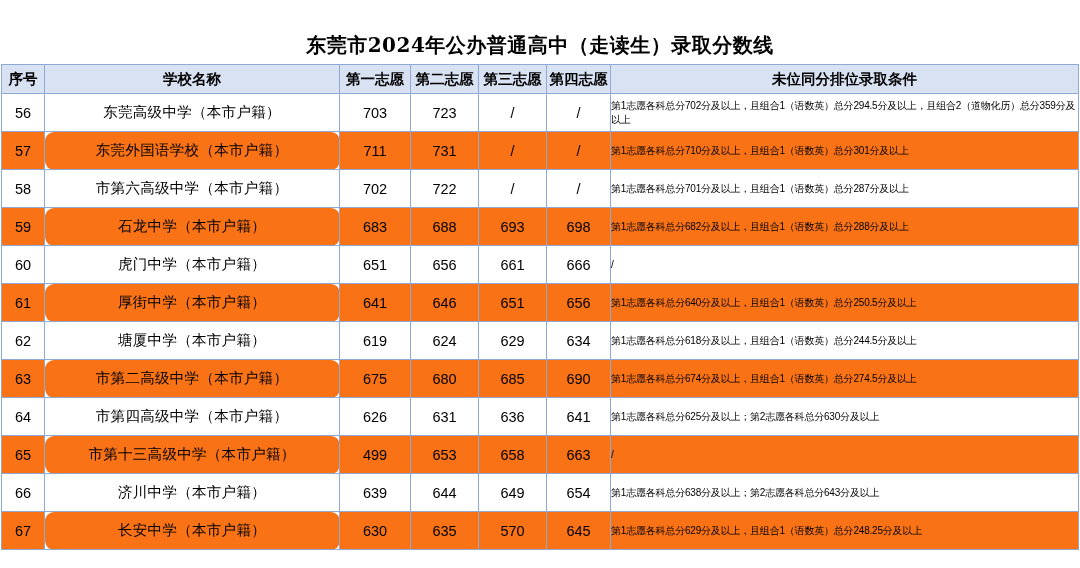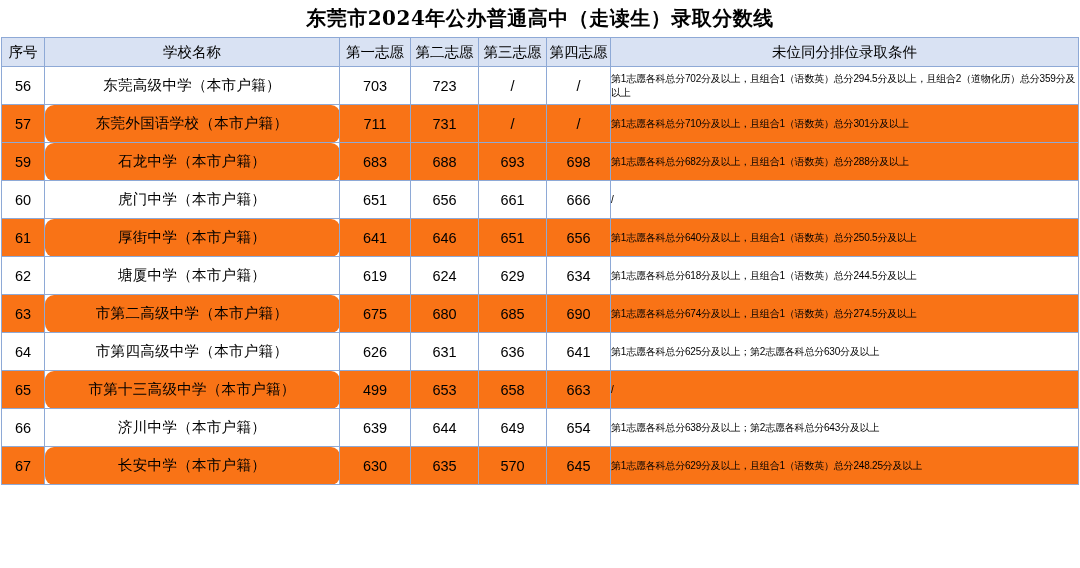--- a/index.html
+++ b/index.html
@@ -21,35 +21,36 @@
     box-sizing: border-box;
   }
   .title {
     text-align: center;
     font-weight: bold;
     font-size: 20px;
     font-family: "DejaVu Serif", "Liberation Serif", serif;
     letter-spacing: 0.5px;
     padding: 6px 0 7px 0;
     line-height: 1.2;
+    margin-top: 27px;
   }
   table.grid {
     border-collapse: collapse;
     width: 1077px;
     margin: 0 0 0 1px;
     table-layout: fixed;
   }
   table.grid th, table.grid td {
     border: 1px solid #8ea9d6;
     padding: 0;
     vertical-align: middle;
   }
   thead th {
     background: #d9e2f3;
-    font-weight: normal;
+    font-weight: bold;
     font-size: 14.5px;
     height: 28px;
     text-align: center;
     font-family: "Liberation Sans", "DejaVu Sans", sans-serif;
   }
   tbody td {
     height: 37px;
     font-size: 14px;
     text-align: center;
   }
@@ -124,20 +125,29 @@
       </tr>
       <tr class="alt">
         <td class="idx">57</td>
         <td class="school">东莞外国语学校（本市户籍）</td>
         <td class="num">711</td>
         <td class="num">731</td>
         <td class="num">/</td>
         <td class="num">/</td>
         <td class="cond">第1志愿各科总分710分及以上，且组合1（语数英）总分301分及以上</td>
       </tr>
+      <tr class="plain">
+        <td class="idx">58</td>
+        <td class="school">市第六高级中学（本市户籍）</td>
+        <td class="num">702</td>
+        <td class="num">722</td>
+        <td class="num">/</td>
+        <td class="num">/</td>
+        <td class="cond">第1志愿各科总分701分及以上，且组合1（语数英）总分287分及以上</td>
+      </tr>
       <tr class="alt">
         <td class="idx">59</td>
         <td class="school">石龙中学（本市户籍）</td>
         <td class="num">683</td>
         <td class="num">688</td>
         <td class="num">693</td>
         <td class="num">698</td>
         <td class="cond">第1志愿各科总分682分及以上，且组合1（语数英）总分288分及以上</td>
       </tr>
       <tr class="plain">

